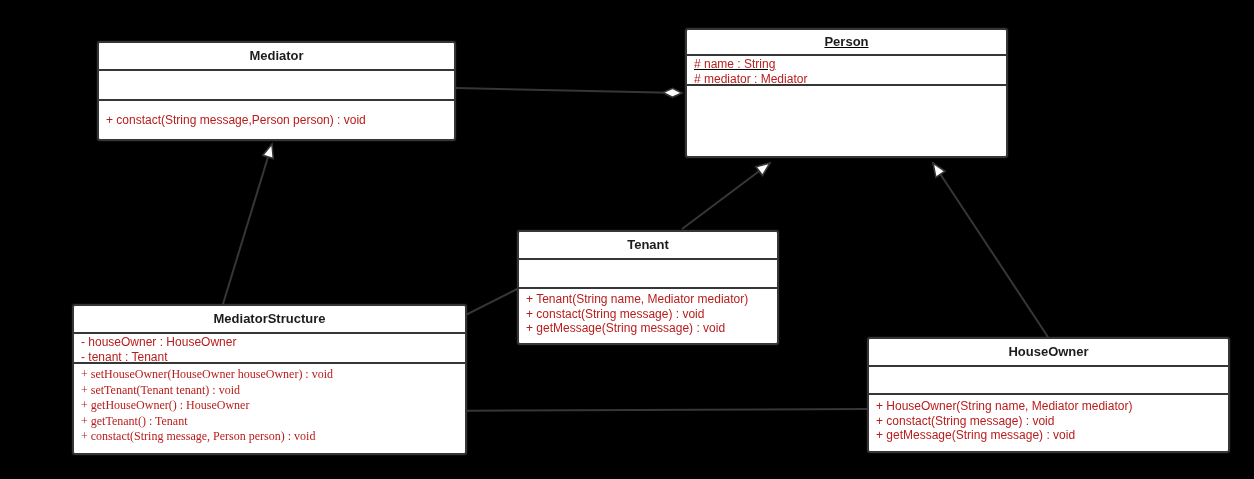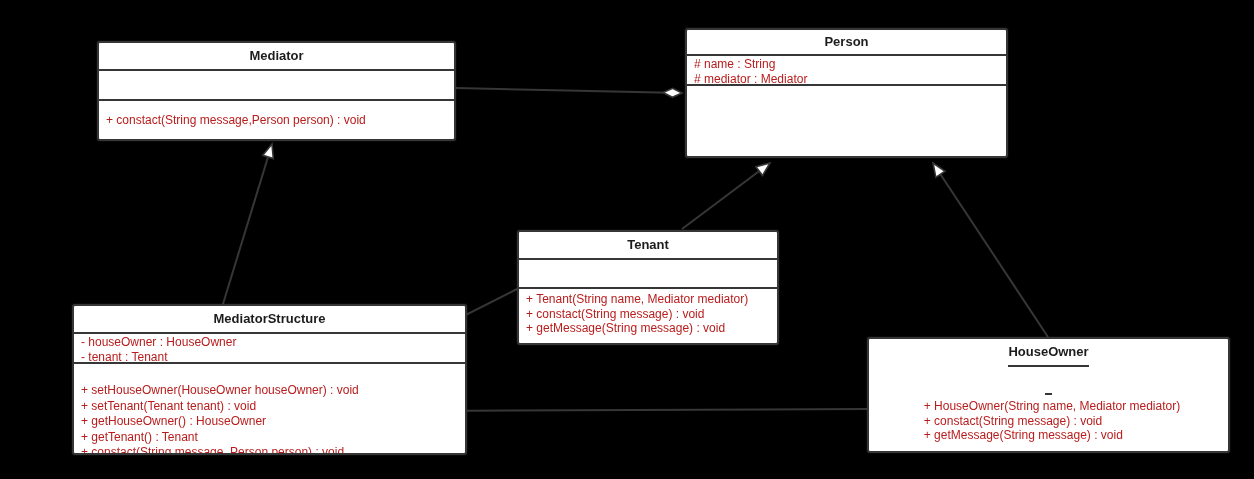--- a/index.html
+++ b/index.html
@@ -95,21 +95,21 @@
   </svg>
 
   <div class="cls" style="left:97px; top:41px; width:359px; height:100px;">
     <div class="t">Mediator</div>
     <div class="a" style="height:30px;"></div>
     <div class="m vcenter">
       <div class="memline">+ constact(String message,Person person) : void</div>
     </div>
   </div>
 
-  <div class="cls" style="left:685px; top:28px; width:323px; height:130px;">
+  <div class="cls" style="left:685px; top:28px; width:323px; height:130px;text-decoration:underline;">
     <div class="t" style="height:24px; line-height:24px;">Person</div>
     <div class="a" style="height:30px;">
       <div class="memline"># name : String</div>
       <div class="memline"># mediator : Mediator</div>
     </div>
   </div>
 
   <div class="cls" style="left:517px; top:230px; width:262px; height:115px;">
     <div class="t">Tenant</div>
     <div class="a" style="height:29px;"></div>
@@ -119,30 +119,30 @@
       <div class="memline">+ getMessage(String message) : void</div>
     </div>
   </div>
 
   <div class="cls" style="left:24px; top:304px; width:395px; height:151px;margin-left:48px;">
     <div class="t">MediatorStructure</div>
     <div class="a" style="height:30px;">
       <div class="memline">- houseOwner : HouseOwner</div>
       <div class="memline">- tenant : Tenant</div>
     </div>
-    <div class="m" style="padding-top:19px;">
+    <div class="m" style="padding-top:3px;font-family:Liberation Serif, serif;">
       <div class="memline" style="line-height:15.5px;">+ setHouseOwner(HouseOwner houseOwner) : void</div>
       <div class="memline" style="line-height:15.5px;">+ setTenant(Tenant tenant) : void</div>
       <div class="memline" style="line-height:15.5px;">+ getHouseOwner() : HouseOwner</div>
       <div class="memline" style="line-height:15.5px;">+ getTenant() : Tenant</div>
       <div class="memline" style="line-height:15.5px;">+ constact(String message, Person person) : void</div>
     </div>
   </div>
 
-  <div class="cls" style="left:867px; top:337px; width:363px; height:116px;align-items:center;">
+  <div class="cls" style="left:867px; top:337px; width:363px; height:116px;">
     <div class="t">HouseOwner</div>
     <div class="a" style="height:28px;"></div>
     <div class="m" style="padding-top:4px;">
       <div class="memline">+ HouseOwner(String name, Mediator mediator)</div>
       <div class="memline">+ constact(String message) : void</div>
       <div class="memline">+ getMessage(String message) : void</div>
     </div>
   </div>
 
 </div>

